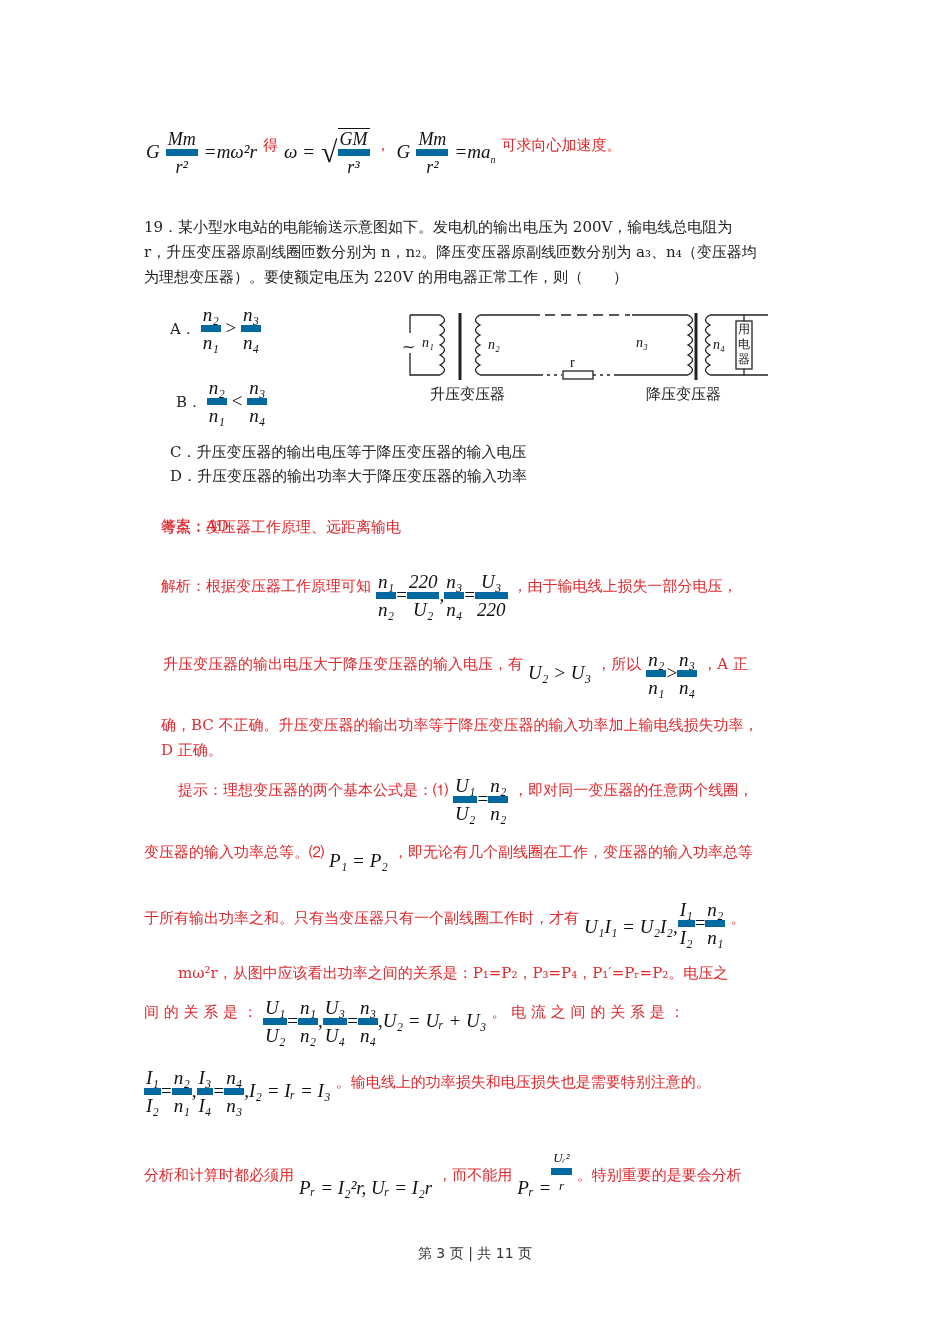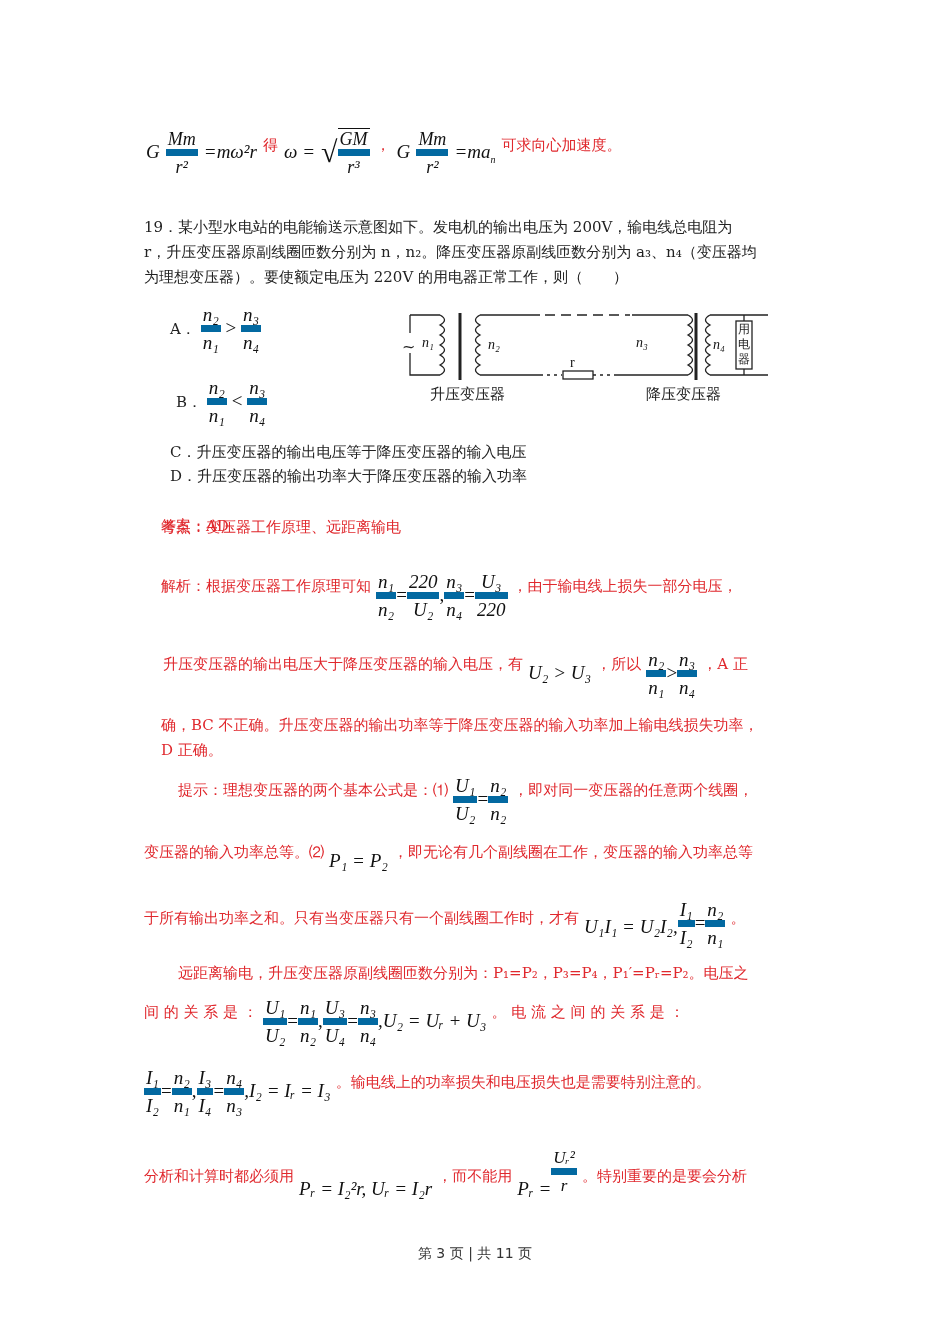--- a/index.html
+++ b/index.html
@@ -146,34 +146,34 @@
   <span class="m big" style="vertical-align:-10px;">P₁ = P₂</span>
   <span class="red">，即无论有几个副线圈在工作，变压器的输入功率总等</span>
 </div>
 
 <div class="abs" style="left:144px; top:900px;">
   <span class="red" style="vertical-align:6px;">于所有输出功率之和。只有当变压器只有一个副线圈工作时，才有</span>
   <span class="m big" style="vertical-align:-4px;">U₁I₁ = U₂I₂,</span><span class="frac m big"><span class="num">I₁</span><span class="den">I₂</span></span><span class="mu big">=</span><span class="frac m big"><span class="num">n₂</span><span class="den">n₁</span></span>
   <span class="red" style="vertical-align:6px;">。</span>
 </div>
 
-<div class="abs red" style="left:178px; top:964px;">远距离输电，升压变压器原副线圈匝数分别为：P₁=P₂，P₃=P₄，P₁′=Pᵣ=P₂。电压之</div>
+<div class="abs red" style="left:178px; top:964px;">mω²r，从图中应该看出功率之间的关系是：P₁=P₂，P₃=P₄，P₁′=Pᵣ=P₂。电压之</div>
 
 <div class="abs" style="left:144px; top:998px;">
   <span class="red" style="vertical-align:10px;">间 的 关 系 是 ：</span>
   <span class="frac m big"><span class="num">U₁</span><span class="den">U₂</span></span><span class="mu big">=</span><span class="frac m big"><span class="num">n₁</span><span class="den">n₂</span></span><span class="mu big">,</span><span class="frac m big"><span class="num">U₃</span><span class="den">U₄</span></span><span class="mu big">=</span><span class="frac m big"><span class="num">n₃</span><span class="den">n₄</span></span><span class="m big">,U₂ = Uᵣ + U₃</span>
   <span class="red" style="vertical-align:10px;">。 电 流 之 间 的 关 系 是 ：</span>
 </div>
 
 <div class="abs" style="left:144px; top:1068px;">
   <span class="frac m big"><span class="num">I₁</span><span class="den">I₂</span></span><span class="mu big">=</span><span class="frac m big"><span class="num">n₂</span><span class="den">n₁</span></span><span class="mu big">,</span><span class="frac m big"><span class="num">I₃</span><span class="den">I₄</span></span><span class="mu big">=</span><span class="frac m big"><span class="num">n₄</span><span class="den">n₃</span></span><span class="m big">,I₂ = Iᵣ = I₃</span>
   <span class="red" style="vertical-align:10px;">。输电线上的功率损失和电压损失也是需要特别注意的。</span>
 </div>
 
 <div class="abs" style="left:144px; top:1148px;">
   <span class="red">分析和计算时都必须用</span>
   <span class="m big" style="vertical-align:-14px;">Pᵣ = I₂²r, Uᵣ = I₂r</span>
   <span class="red">，而不能用</span>
-  <span class="m big" style="vertical-align:-14px;">Pᵣ =</span><span class="frac m" style="font-size:17px; vertical-align:-10px;"><span class="num">Uᵣ²</span><span class="den">r</span></span>
+  <span class="m big" style="vertical-align:-14px;">Pᵣ =</span><span class="frac m" style="font-size:13px; vertical-align:-10px;"><span class="num">Uᵣ²</span><span class="den">r</span></span>
   <span class="red">。特别重要的是要会分析</span>
 </div>
 
 <div class="abs footer" style="left:0; width:950px; text-align:center; top:1245px;">第 3 页 | 共 11 页</div>
 
 </body></html>

